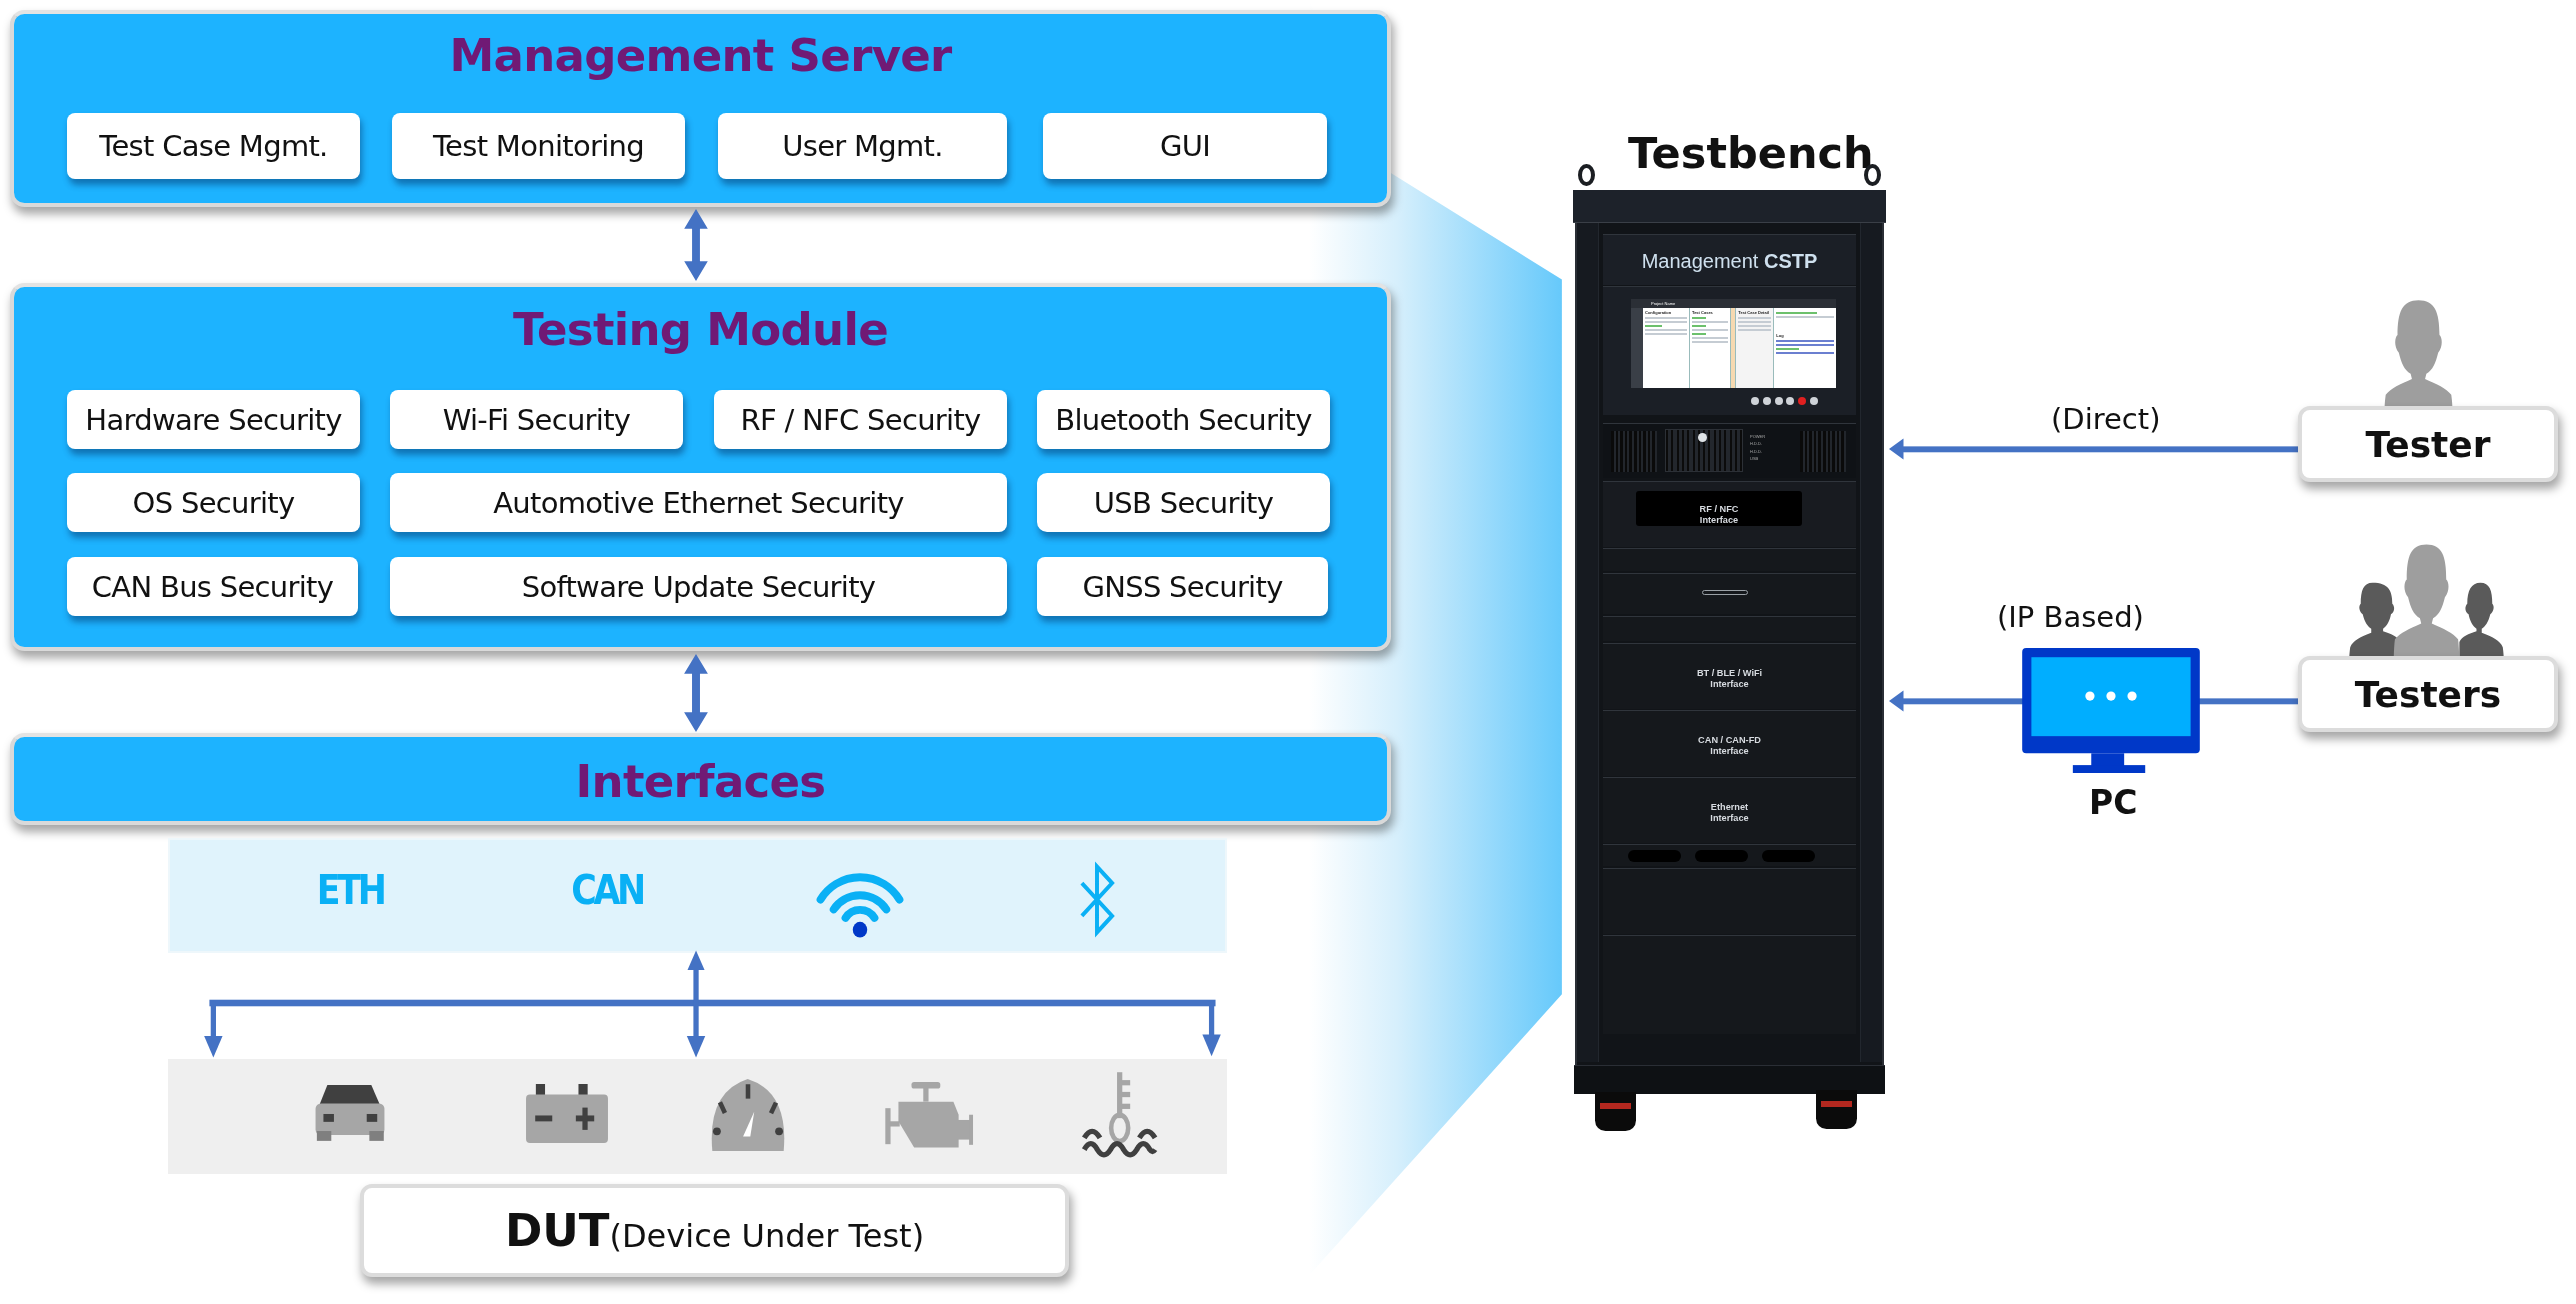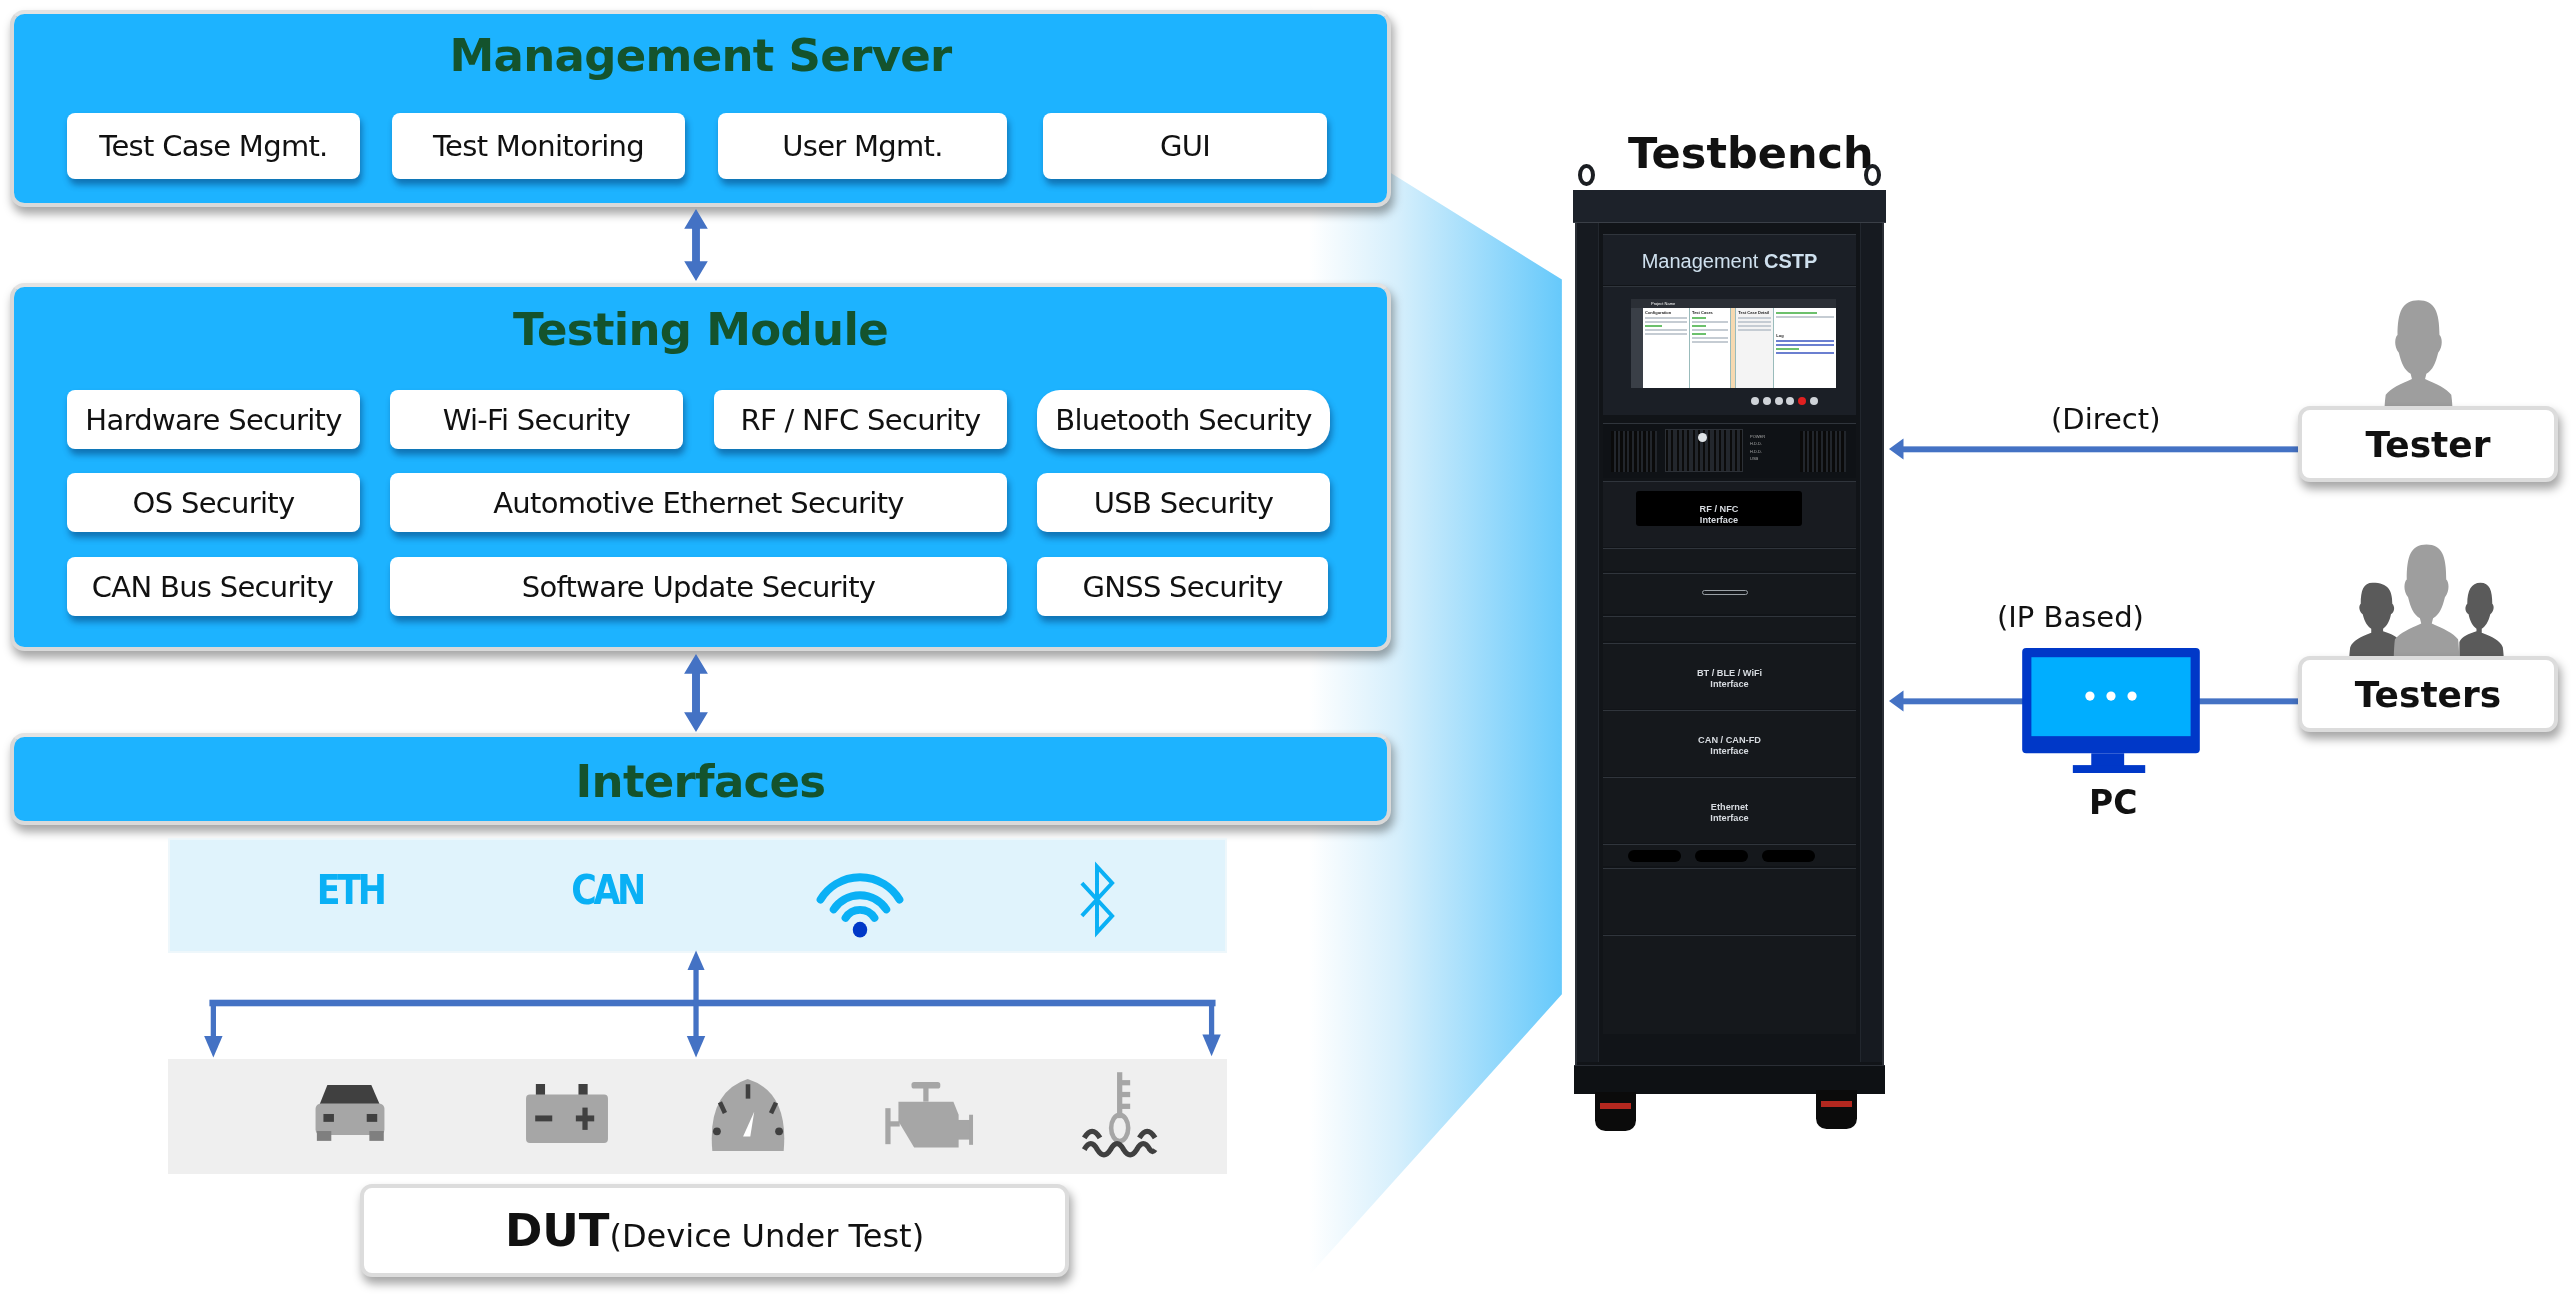--- a/index.html
+++ b/index.html
@@ -10,21 +10,21 @@
   
   #wedge { position: absolute; left: 0; top: 0; width: 2576px; height: 1304px; z-index: 0; }
 
   .panel {
     position: absolute; background: #1db3ff; border-radius: 14.5px;
     border: 4px solid #d9d9d9; border-top-color: #e3e3e3;
     box-shadow: 2.6px 6.6px 9.2px rgba(0,0,0,0.35);
     z-index: 2;
   }
   .panel-title {
-    position: absolute; left: 0; right: 0; text-align: center; color: #14532d;
+    position: absolute; left: 0; right: 0; text-align: center; color: #701a75;
     font-weight: bold; font-size: 45px; letter-spacing: -0.7px;
   }
   .chip {
     position: absolute; background: #fff; border-radius: 8px;
     box-shadow: 2px 5.3px 6.6px rgba(0,40,90,0.45);
     display: flex; align-items: center; justify-content: center;
     font-size: 29px; color: #111; letter-spacing: -0.7px; white-space: nowrap;
   }
   .band { position: absolute; z-index: 2; }
   .v-arrow { position: absolute; z-index: 3; }
@@ -83,21 +83,21 @@
 
 <svg class="v-arrow" style="left:684px;top:209px;" width="24" height="72" viewBox="0 0 36 110">
   <polygon points="18,0 36,30 24,30 24,80 36,80 18,110 0,80 12,80 12,30 0,30" fill="#4472c4"></polygon>
 </svg>
 
 <div class="panel" style="left:10px;top:283px;width:1381px;height:368px;">
   <div class="panel-title" style="top:16.4px;">Testing Module</div>
   <div class="chip" style="left:53px;top:103px;width:293px;height:59px;">Hardware Security</div>
   <div class="chip" style="left:376px;top:103px;width:293px;height:59px;">Wi-Fi Security</div>
   <div class="chip" style="left:700px;top:103px;width:293px;height:59px;">RF / NFC Security</div>
-  <div class="chip" style="left:1023px;top:103px;width:293px;height:59px;border-radius:23px;">Bluetooth Security</div>
+  <div class="chip" style="left:1023px;top:103px;width:293px;height:59px;">Bluetooth Security</div>
 
   <div class="chip" style="left:53px;top:186px;width:293px;height:59px;">OS Security</div>
   <div class="chip" style="left:376px;top:186px;width:617px;height:59px;">Automotive Ethernet Security</div>
   <div class="chip" style="left:1023px;top:186px;width:293px;height:59px;border-radius:10px;">USB Security</div>
 
   <div class="chip" style="left:53px;top:270px;width:291px;height:59px;">CAN Bus Security</div>
   <div class="chip" style="left:376px;top:270px;width:617px;height:59px;">Software Update Security</div>
   <div class="chip" style="left:1023px;top:270px;width:291px;height:59px;">GNSS Security</div>
 </div>
 

